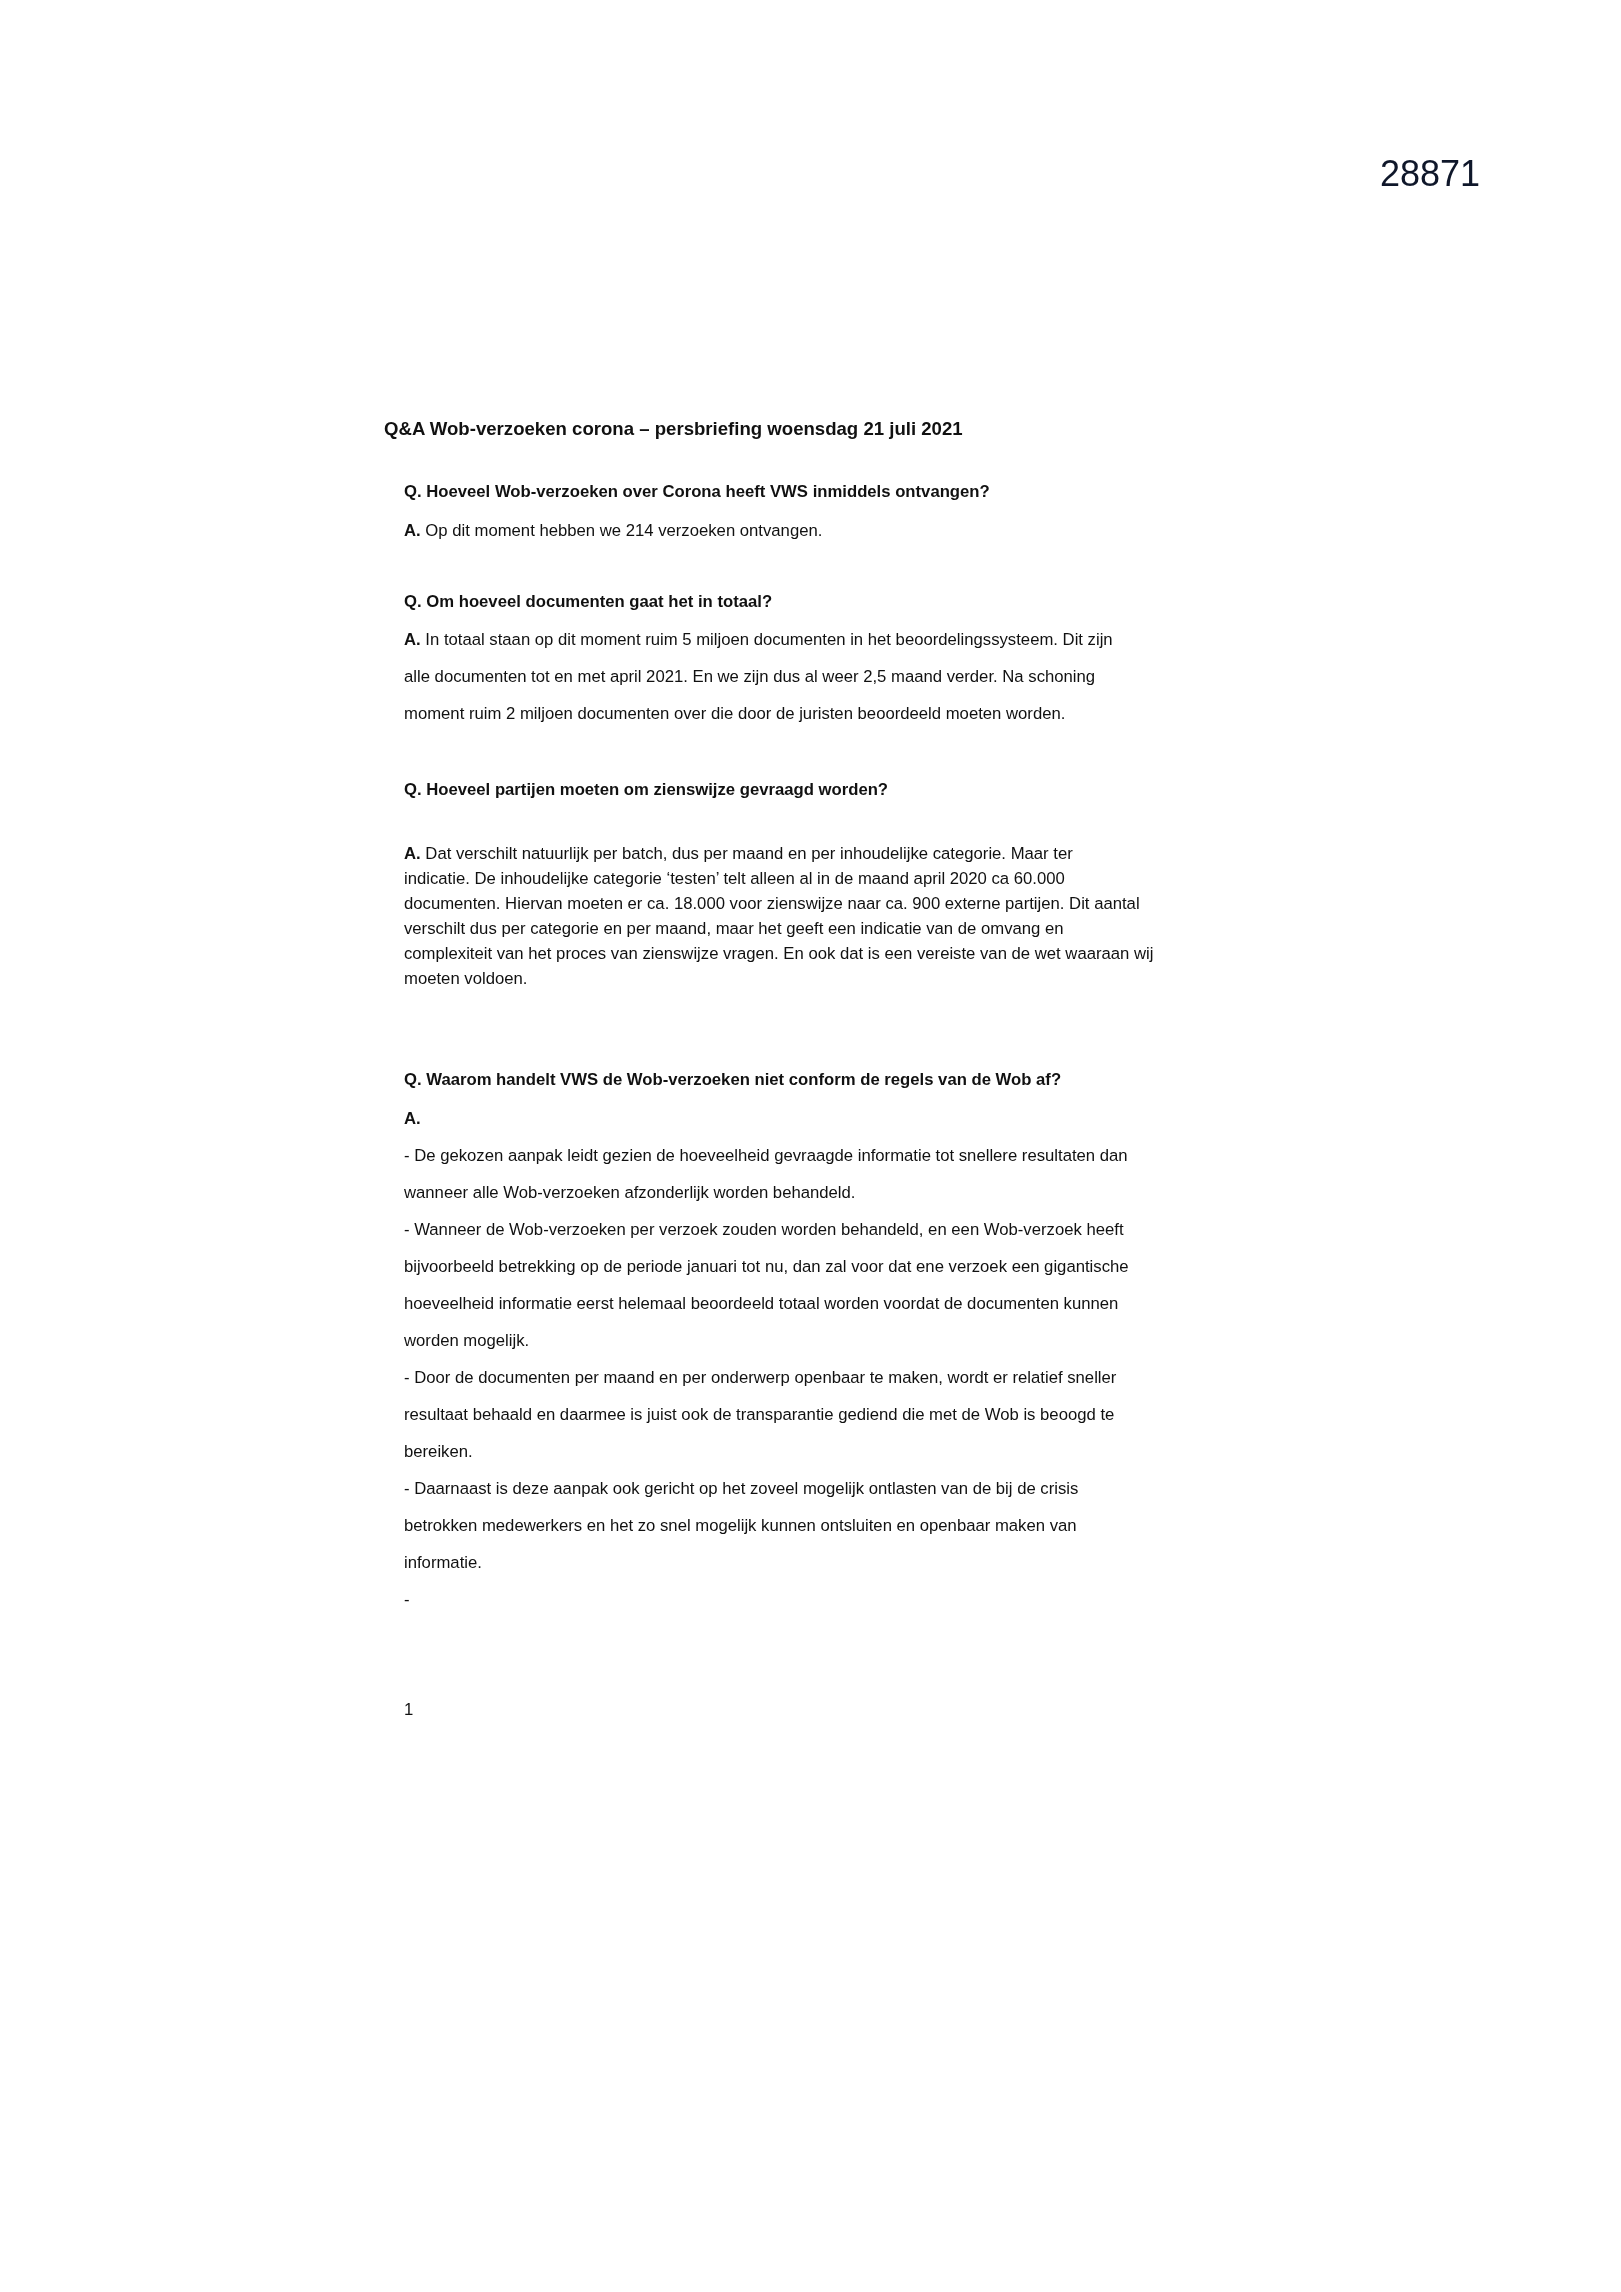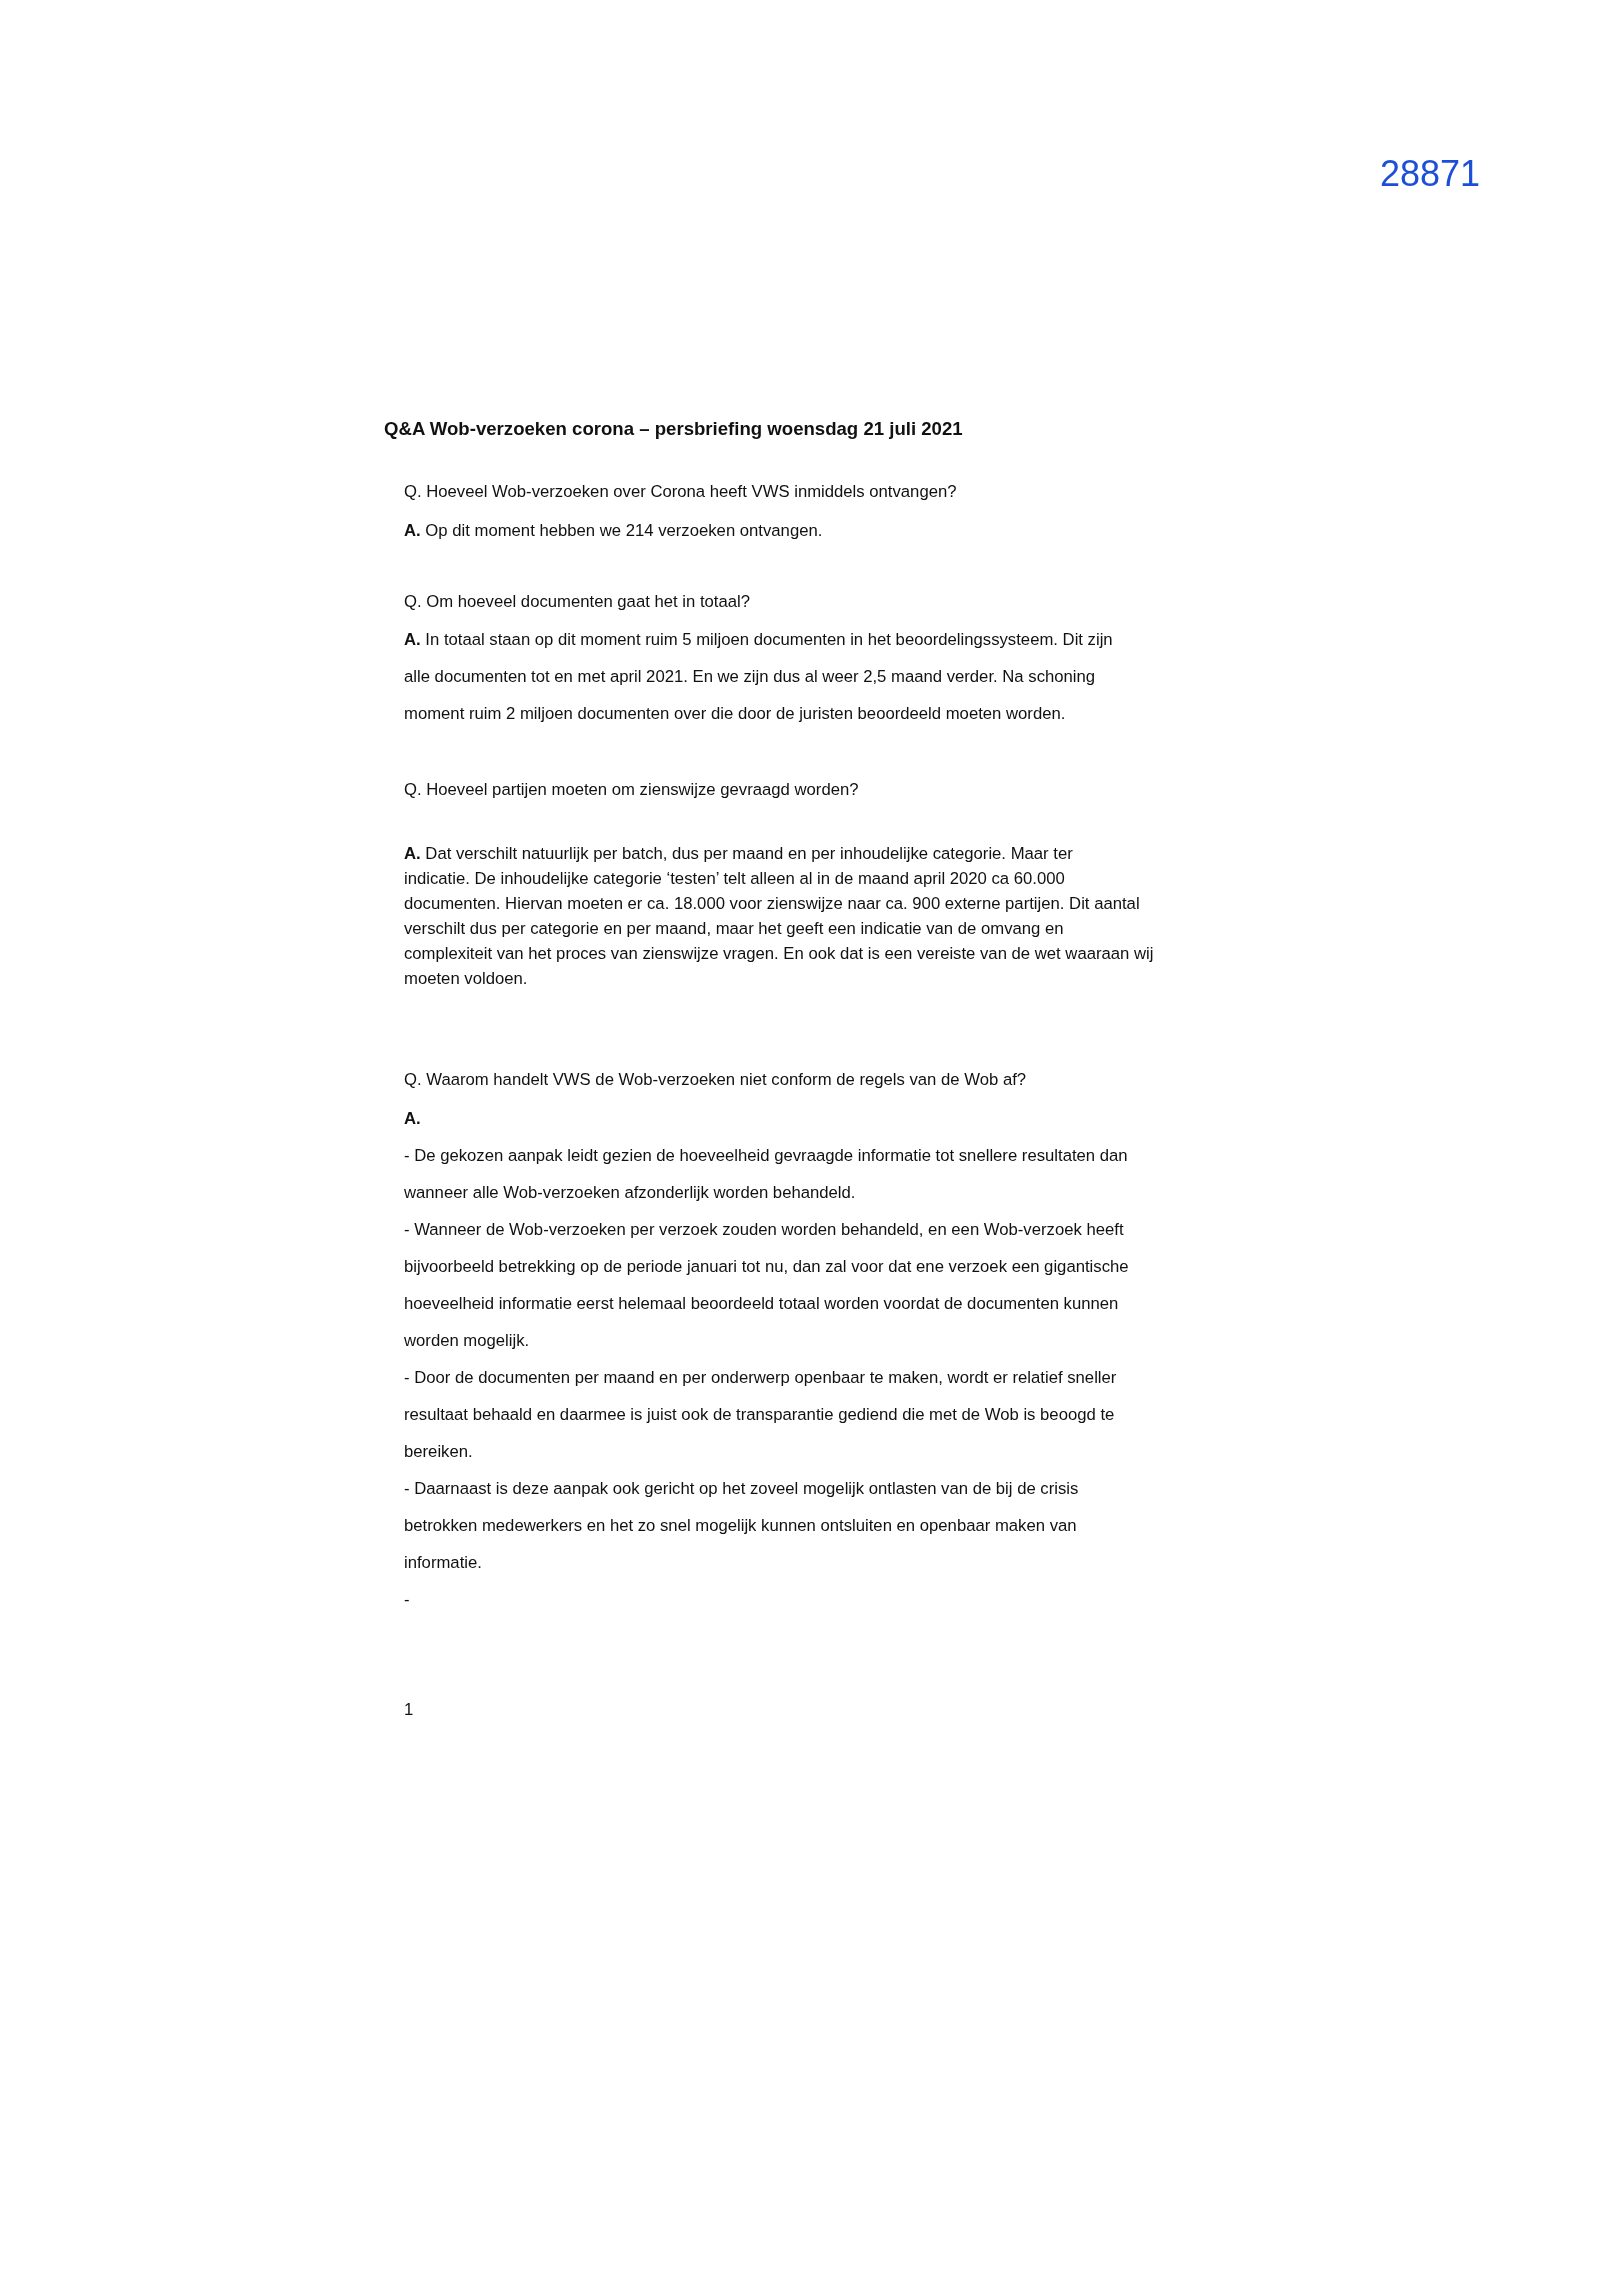--- a/index.html
+++ b/index.html
@@ -1,19 +1,19 @@
 <!DOCTYPE html>
 <html><head>
   <meta charset="utf-8">
   <style>
     html, body { margin: 0; padding: 0; background: #ffffff; }
     body { width: 1621px; height: 2293px; position: relative; color: #111; font-family: "Liberation Sans", sans-serif; }
-    .docnum { position: absolute; left: 1380px; top: 153px; font-size: 36px; font-family: "Liberation Sans", sans-serif; color: #1d4ed8; }
+    .docnum { position: absolute; left: 1380px; top: 153px; font-size: 36px; font-family: "Liberation Sans", sans-serif; color: #0f172a; }
     .title { position: absolute; left: 384px; top: 407px; font-size: 18.6px; font-weight: bold; font-family: "Liberation Sans", sans-serif; margin-top: 11px; }
-    .q { position: absolute; left: 404px; font-size: 16.7px; font-weight: normal; font-family: "Liberation Sans", sans-serif; }
+    .q { position: absolute; left: 404px; font-size: 16.7px; font-weight: bold; font-family: "Liberation Sans", sans-serif; }
     .a { position: absolute; left: 404px; font-size: 16.7px; font-family: Liberation Sans, sans-serif; width: 843px; }
     .loose { line-height: 37px; }
     .tight { line-height: 25px; }
     .a b { font-weight: bold; }
     .pagenum { position: absolute; left: 404px; top: 1700px; font-size: 16.7px; font-family: "Liberation Sans", sans-serif; }
     .line { display: block; white-space: nowrap; }
   </style>
 </head>
 <body>
 

